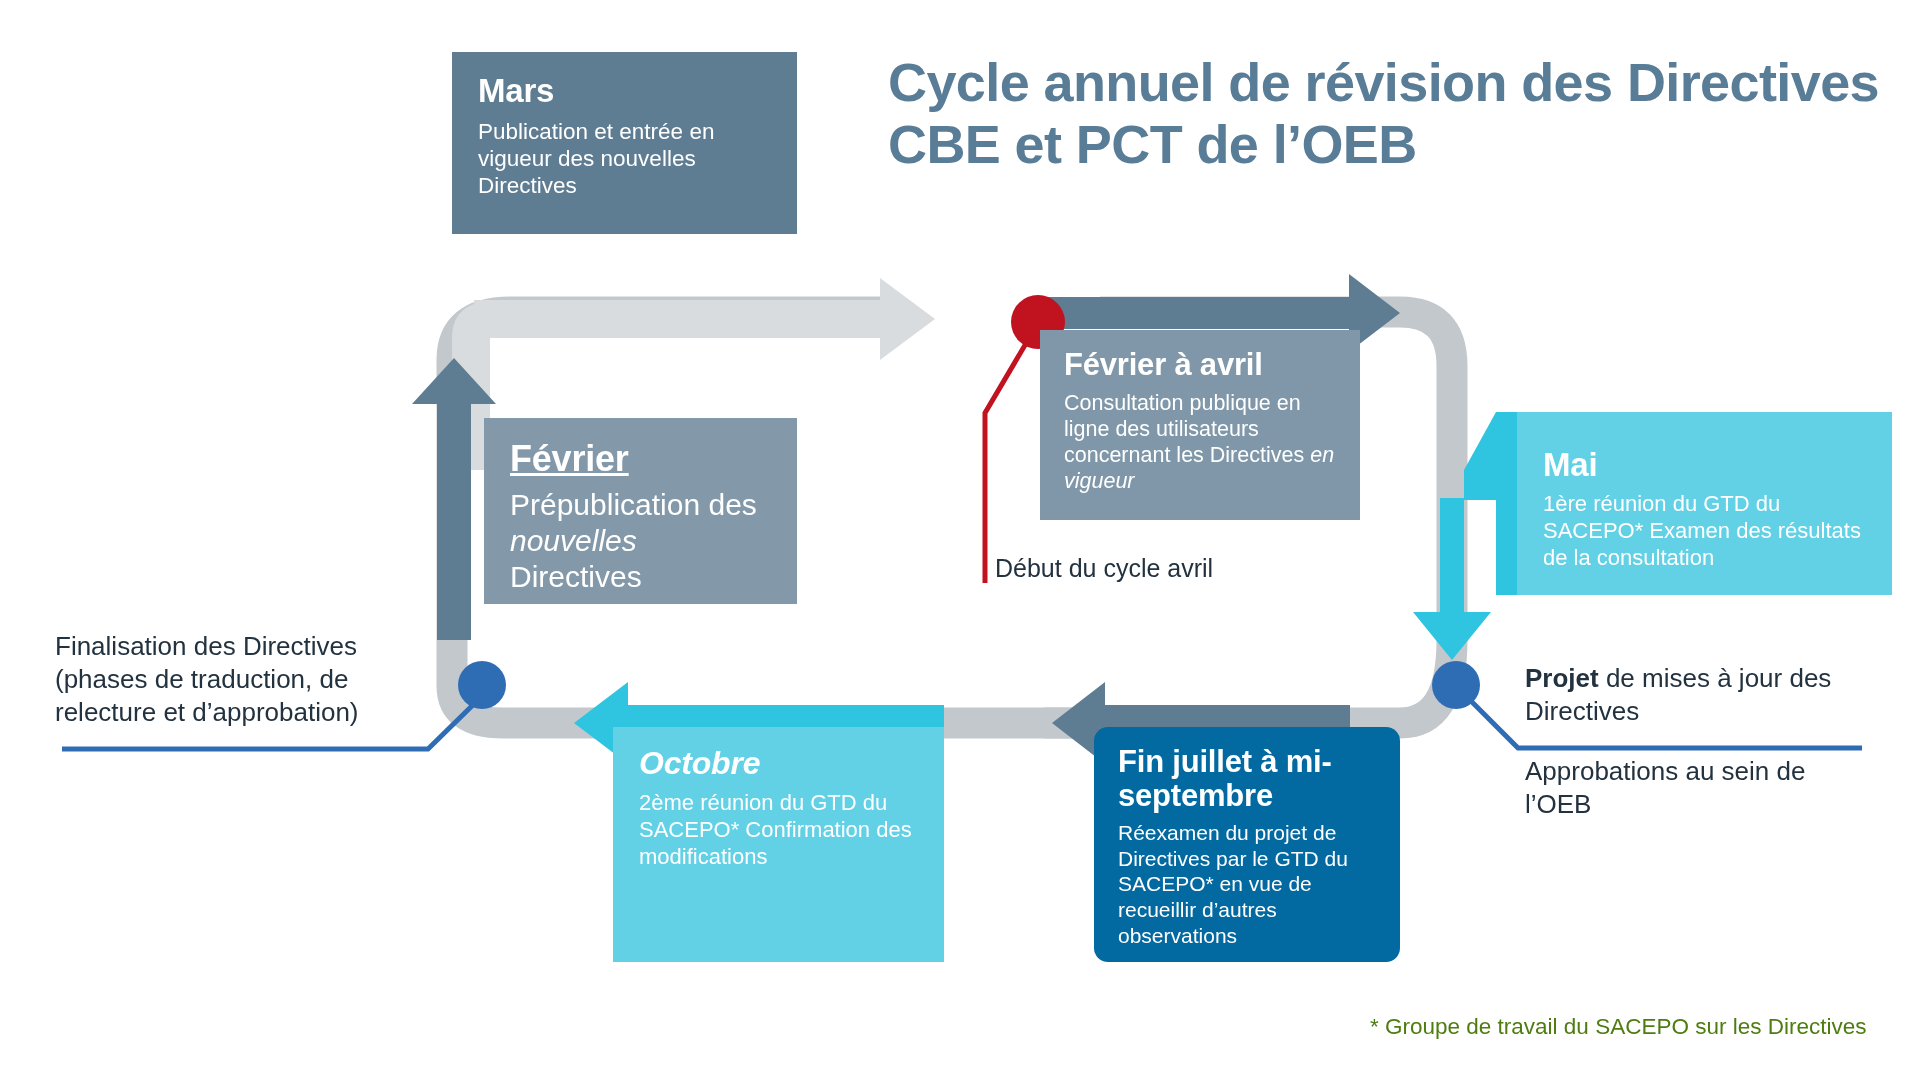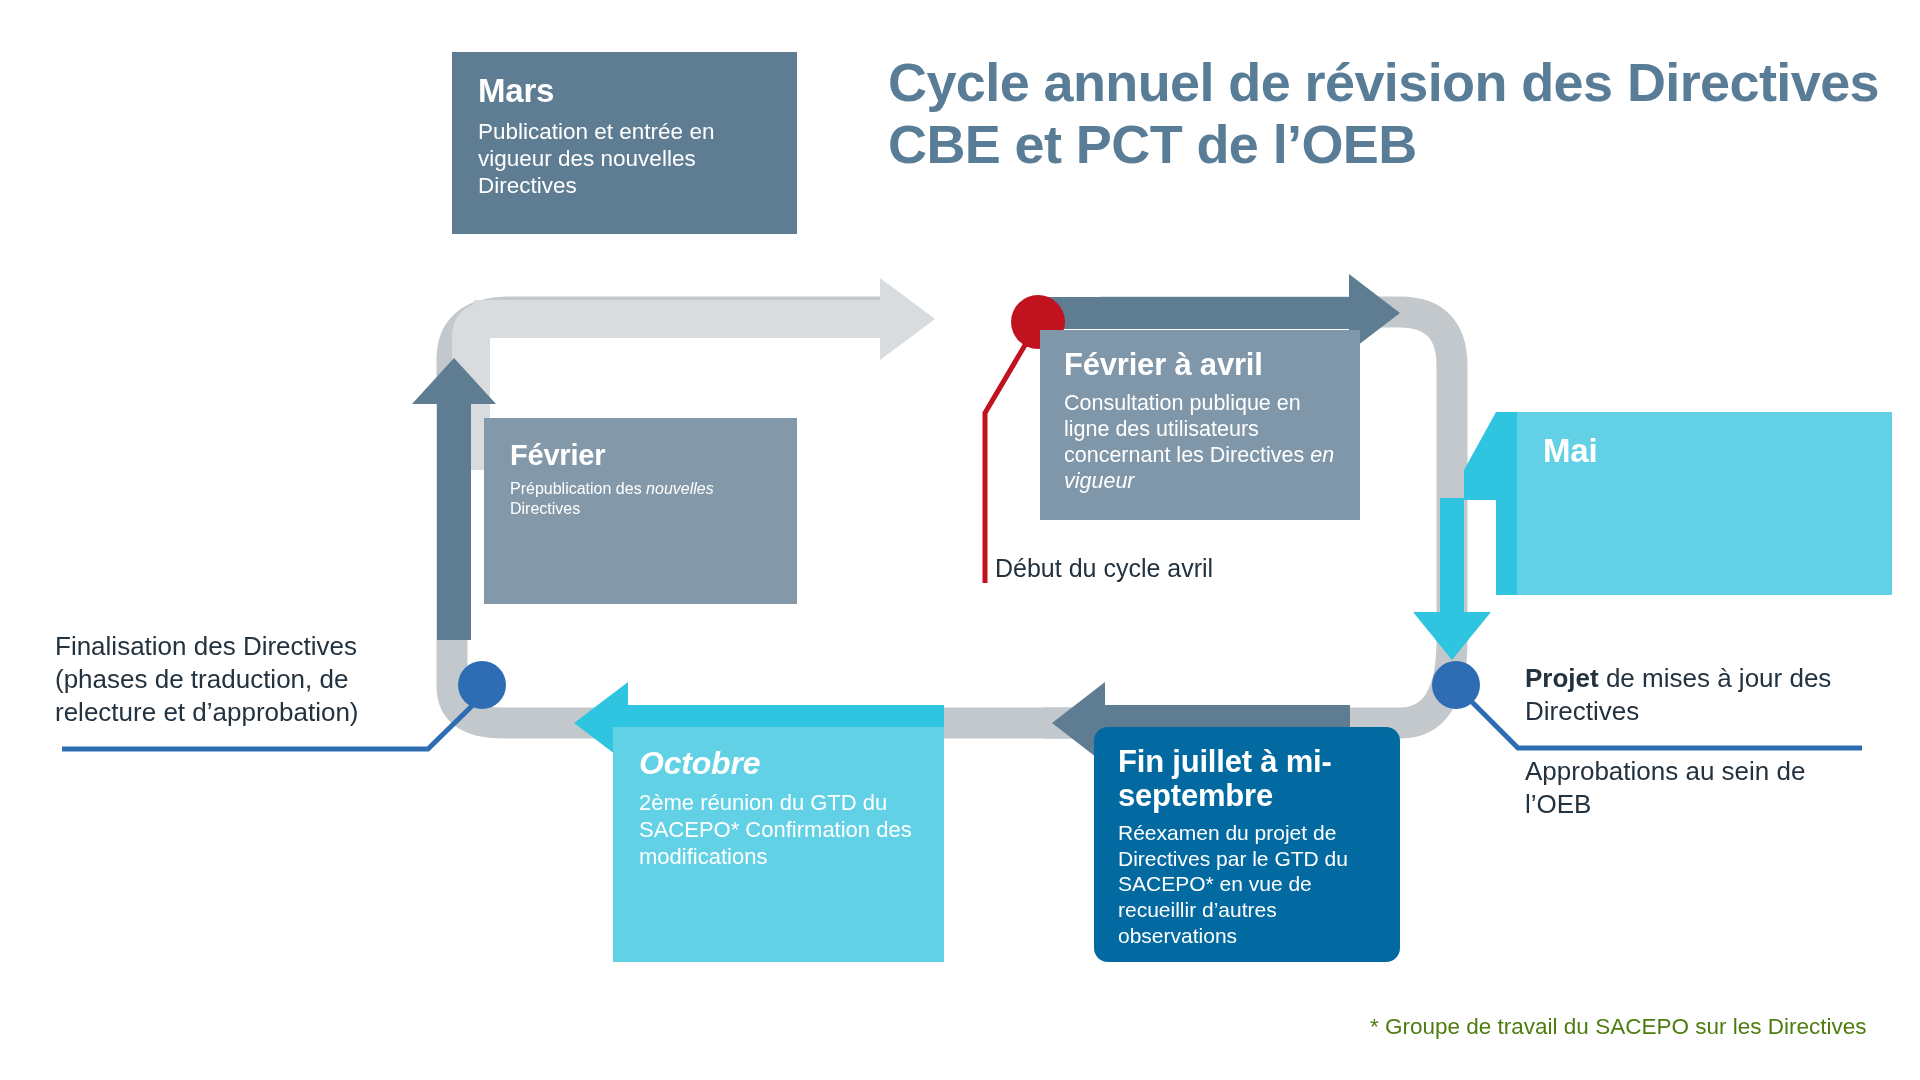--- a/index.html
+++ b/index.html
@@ -11,33 +11,33 @@
   .box .m-title{font-weight:bold;line-height:1.05;letter-spacing:-0.2px;}
   .box .m-body{line-height:1.21;}
 
   
   #box-mars{left:452px;top:52px;width:345px;height:182px;background:#5f7d92;padding:22px 26px 0 26px;}
   #box-mars .m-title{font-size:33px;margin:0 0 9px 0;}
   #box-mars .m-body{font-size:22.5px;}
 
   
   #box-fevrier{left:484px;top:418px;width:313px;height:186px;background:#8399a9;padding:22px 26px 0 26px;}
-  #box-fevrier .m-title{font-size:29px;margin:0 0 9px 0;}
-  #box-fevrier .m-body{font-size:16px;}
+  #box-fevrier .m-title{font-size:36px;margin:0 0 9px 0;text-decoration:underline;}
+  #box-fevrier .m-body{font-size:30px;}
   #box-fevrier .m-body i{font-style:italic;}
 
   
   #box-fev-avr{left:1040px;top:330px;width:320px;height:190px;background:#7f97a8;padding:19px 24px 0 24px;}
   #box-fev-avr .m-title{font-size:31px;margin:0 0 8px 0;}
   #box-fev-avr .m-body{font-size:21.5px;}
   #box-fev-avr .m-body i{font-style:italic;}
 
   
   #box-mai{left:1517px;top:412px;width:375px;height:183px;background:#62d1e6;padding:22px 26px 0 26px;}
-  #box-mai .m-title{font-size:33px;margin:0 0 7px 0;}
+  #box-mai .m-title{font-size:33px;margin:14px 0 7px 0;}
   #box-mai .m-body{font-size:22px;line-height:1.23;}
 
   
   #box-octobre{left:613px;top:727px;width:331px;height:235px;background:#62d1e6;padding:20px 26px 0 26px;}
   #box-octobre .m-title{font-size:32px;margin:0 0 8px 0;font-style:italic;}
   #box-octobre .m-body{font-size:22px;line-height:1.24;}
 
   
   #box-juillet{left:1094px;top:727px;width:306px;height:235px;background:#0369a1;padding:18px 24px 0 24px;border-radius:14px;}
   #box-juillet .m-title{font-size:31px;line-height:1.1;margin:0 0 7px 0;}
@@ -135,20 +135,21 @@
     <div class="m-body"><span>Prépublication des </span><i>nouvelles</i><span> Directives</span></div>
   </div>
 
   <div class="box" id="box-fev-avr">
     <div class="m-title">Février à avril</div>
     <div class="m-body"><span>Consultation publique en ligne des utilisateurs concernant les Directives </span><i>en vigueur</i><span></span></div>
   </div>
 
   <div class="box" id="box-mai">
     <div class="m-title">Mai</div>
+    <div class="m-body">1ère réunion du GTD du SACEPO* Examen des résultats de la consultation</div>
   </div>
 
   <div class="box" id="box-octobre">
     <div class="m-title">Octobre</div>
     <div class="m-body">2ème réunion du GTD du SACEPO* Confirmation des modifications</div>
   </div>
 
   <div class="box" id="box-juillet">
     <div class="m-title">Fin juillet à mi-septembre</div>
     <div class="m-body">Réexamen du projet de Directives par le GTD du SACEPO* en vue de recueillir d’autres observations</div>

